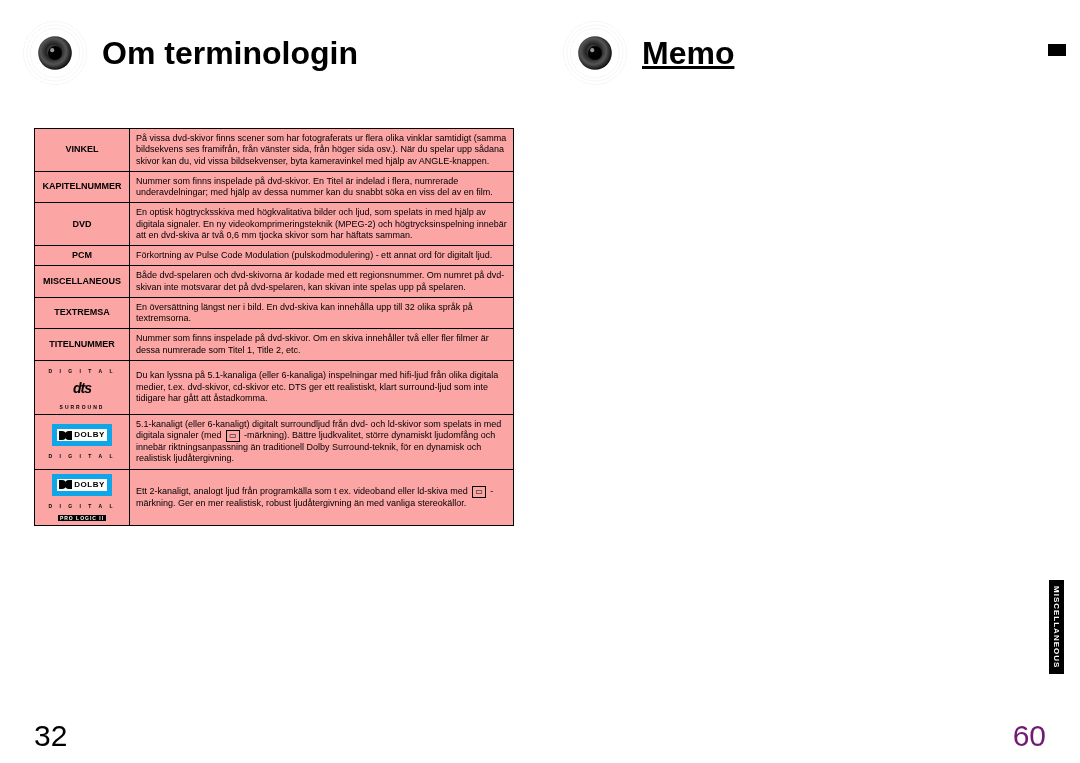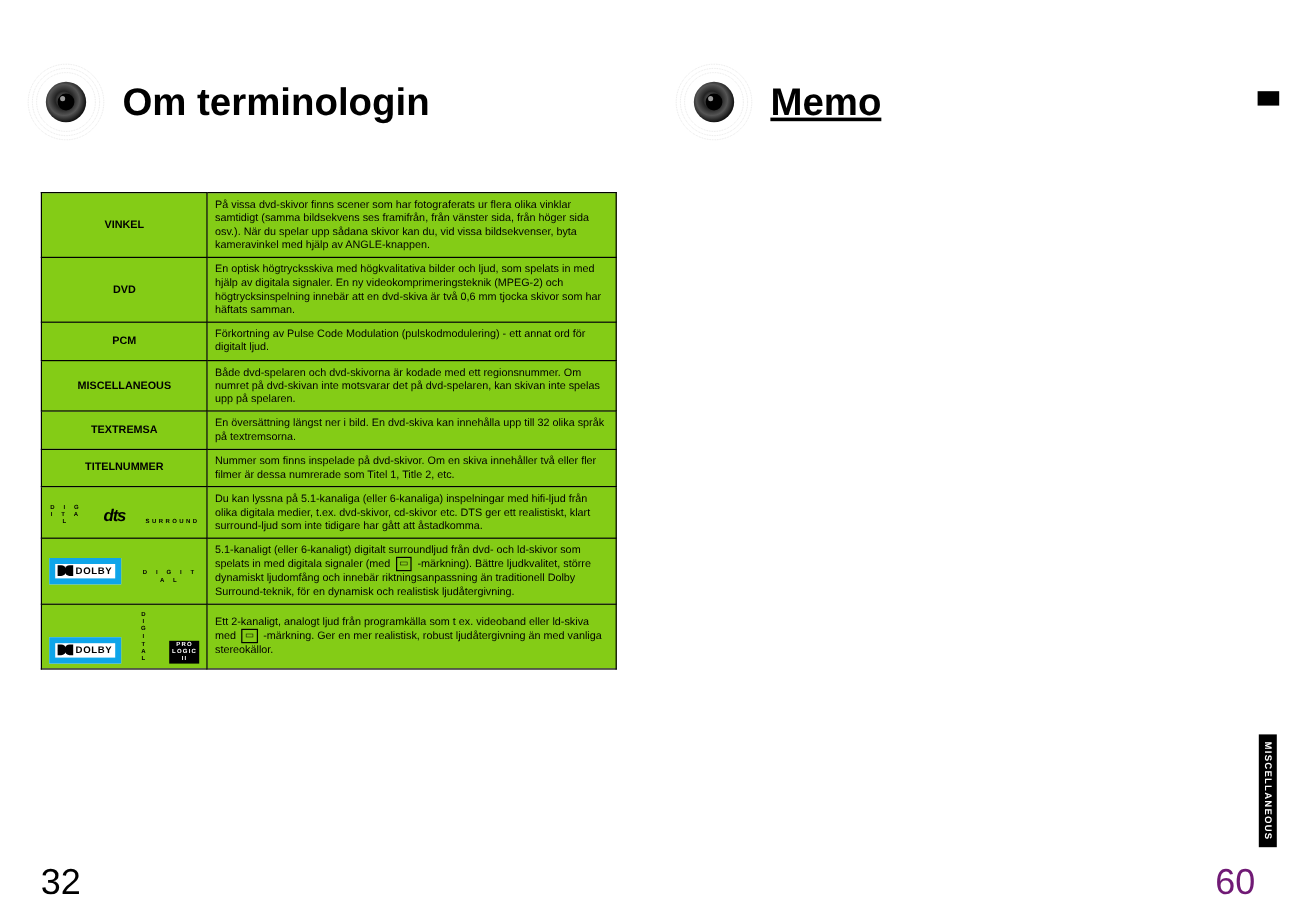--- a/index.html
+++ b/index.html
@@ -13,21 +13,20 @@
   }
   .spread {
     display: flex;
     width: 100%;
     height: 100%;
   }
   .page {
     flex: 1;
     position: relative;
     padding: 0;
-    margin-top: 32px;
   }
   .page-left { }
   .page-right { border-left: none; text-decoration: underline; }
 
   .header {
     display: flex;
     align-items: center;
     gap: 12px;
     padding: 18px 20px 10px 20px;
   }
@@ -51,38 +50,38 @@
     width: 480px;
     margin: 30px 0 0 34px;
     border: 1.5px solid #000;
     font-size: 9px;
     line-height: 1.25;
   }
   .terms-table td {
     border: 1px solid #000;
     padding: 4px 6px;
     vertical-align: middle;
-    background: #84cc16;
+    background: #fca5a5;
   }
   .terms-table td.term {
     width: 95px;
     font-weight: bold;
     text-align: center;
     font-size: 9px;
   }
   .terms-table td.def {
     font-size: 9px;
   }
 
   .logo-box {
     display: inline-flex;
-    flex-direction: row;
-    align-items: flex-end;
+    flex-direction: column;
+    align-items: center;
     justify-content: center;
-    gap: 17px;
+    gap: 6px;
   }
   .dts-logo {
     border: none;
   }
   .dts-logo .top { font-size: 5px; letter-spacing: 3px; font-weight: bold; }
   .dts-logo .mid { font-size: 14px; font-weight: 900; font-style: italic; letter-spacing: -1px; }
   .dts-logo .bot { font-size: 5px; letter-spacing: 2px; font-weight: bold; }
 
   .dolby-logo {
     border: 5px solid #0ea5e9;
@@ -176,20 +175,24 @@
     </div>
 
     <table class="terms-table">
 
       <tbody>
           <tr>
         <td class="term">VINKEL</td>
         <td class="def">På vissa dvd-skivor finns scener som har fotograferats ur flera olika vinklar samtidigt (samma bildsekvens ses framifrån, från vänster sida, från höger sida osv.). När du spelar upp sådana skivor kan du, vid vissa bildsekvenser, byta kameravinkel med hjälp av ANGLE-knappen.</td>
       </tr>
 
+      <tr>
+        <td class="term">KAPITELNUMMER</td>
+        <td class="def">Nummer som finns inspelade på dvd-skivor. En Titel är indelad i flera, numrerade underavdelningar; med hjälp av dessa nummer kan du snabbt söka en viss del av en film.</td>
+      </tr>
 
       <tr>
         <td class="term">DVD</td>
         <td class="def">En optisk högtrycksskiva med högkvalitativa bilder och ljud, som spelats in med hjälp av digitala signaler. En ny videokomprimeringsteknik (MPEG-2) och högtrycksinspelning innebär att en dvd-skiva är två 0,6 mm tjocka skivor som har häftats samman.</td>
       </tr>
 
       <tr>
         <td class="term">PCM</td>
         <td class="def">Förkortning av Pulse Code Modulation (pulskodmodulering) - ett annat ord för digitalt ljud.</td>
       </tr>

